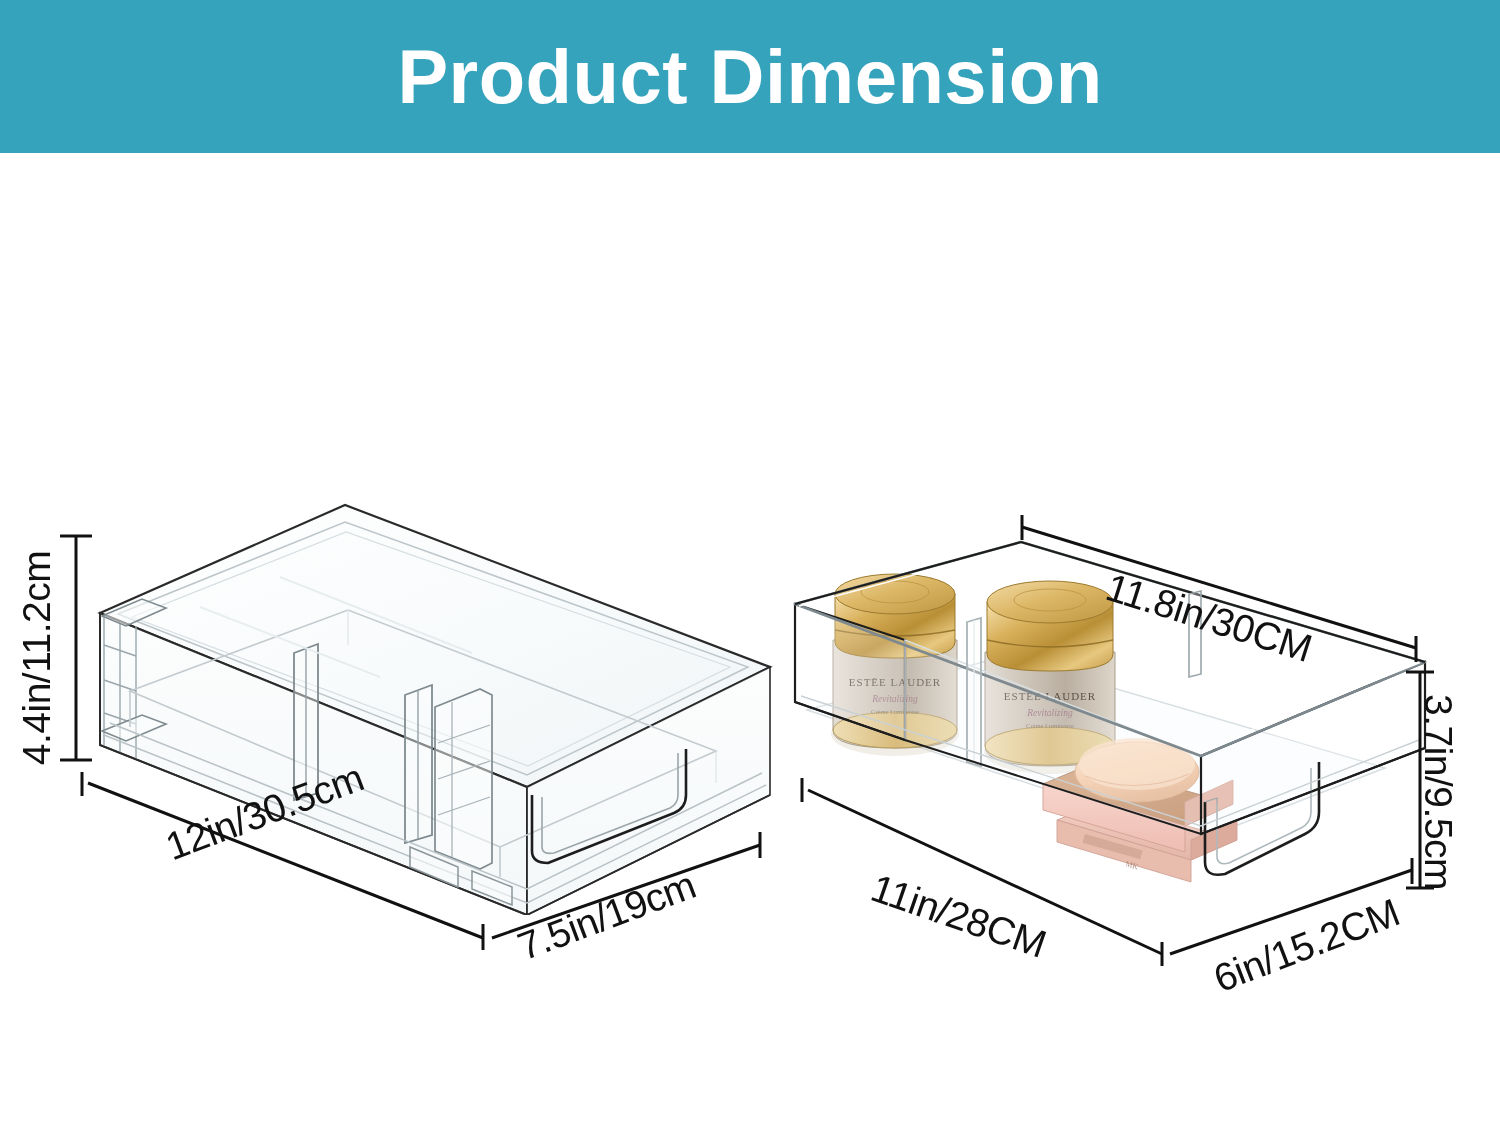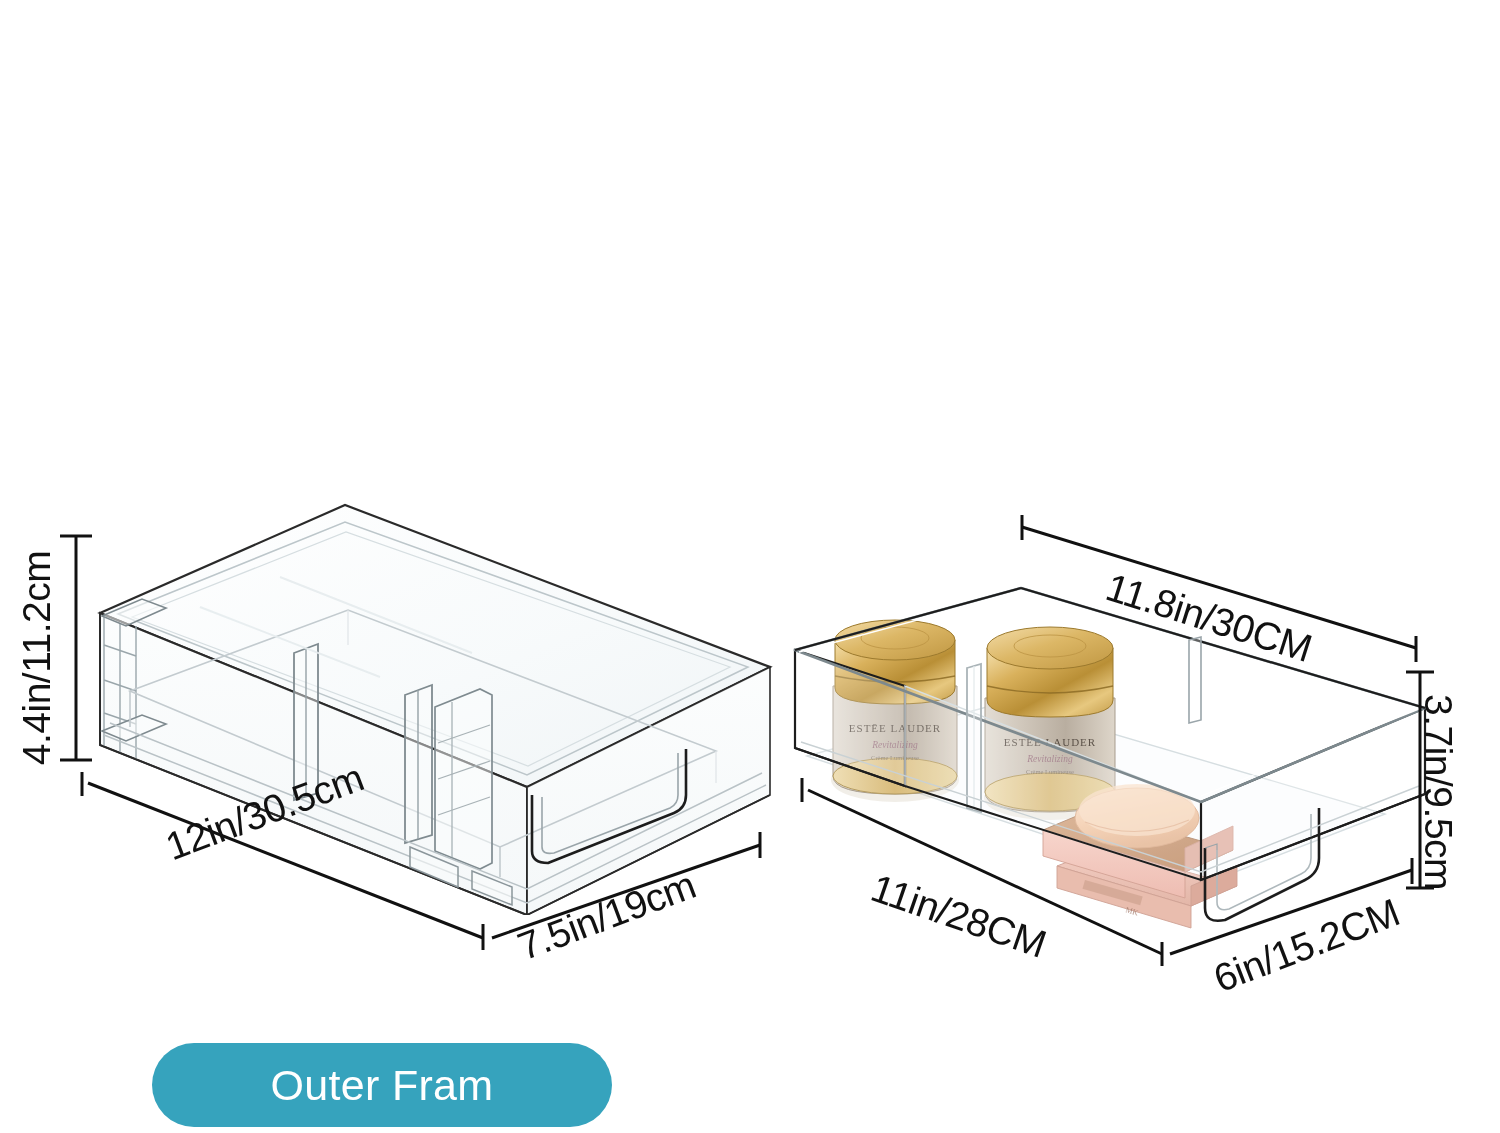--- a/index.html
+++ b/index.html
@@ -59,28 +59,31 @@
   #dim-h-right{left:1340px;top:770px;transform:rotate(90deg);transform-origin:center center;}
   #dim-d-right{left:880px;top:866px;transform:rotate(19deg);transform-origin:left top;}
   #dim-w2-right{left:1208px;top:960px;transform:rotate(-21deg);transform-origin:left top;}
 
   
   #leaders{position:absolute;left:0;top:0;width:1500px;height:1133px;pointer-events:none;}
 
   
   .prod{position:absolute;}
   #outer-frame{left:80px;top:495px;width:700px;height:420px;}
-  #inner-drawer{left:785px;top:580px;width:650px;height:380px;text-align:right;}
+  #inner-drawer{left:785px;top:534px;width:650px;height:380px;text-align:right;}
   .prod svg{display:block;width:100%;height:100%;}
 </style>
 </head>
 <body style="background: rgb(255, 255, 255);">
 
 <div id="stage" style="background: rgb(255, 255, 255);">
 
+  <div class="banner" style="background: rgb(54, 163, 189);">
+    <div class="banner-title">Product Dimension</div>
+  </div>
 
   <div class="prod" id="outer-frame">
     <svg viewBox="0 0 700 420" xmlns="http://www.w3.org/2000/svg">
       <defs>
         <linearGradient id="acrylicTop" x1="0" y1="0" x2="1" y2="1">
           <stop offset="0%" stop-color="#ffffff" stop-opacity="0.98"></stop>
           <stop offset="55%" stop-color="#f7fafb" stop-opacity="0.92"></stop>
           <stop offset="100%" stop-color="#eef3f5" stop-opacity="0.9"></stop>
         </linearGradient>
         <linearGradient id="acrylicSide" x1="0" y1="0" x2="0" y2="1">
@@ -351,16 +354,15 @@
   <div class="dim" id="dim-d-left">7.5in/19cm</div>
 
   <div class="dim" id="dim-w-right">11.8in/30CM</div>
 
   <div class="dim" id="dim-h-right">3.7in/9.5cm</div>
 
   <div class="dim" id="dim-d-right">11in/28CM</div>
 
   <div class="dim" id="dim-w2-right">6in/15.2CM</div>
 
-  <div class="pill" id="pill-outer" style="background: rgb(54, 163, 189);">Outer Fram</div>
 
 
 </div>
 
 </body></html>

